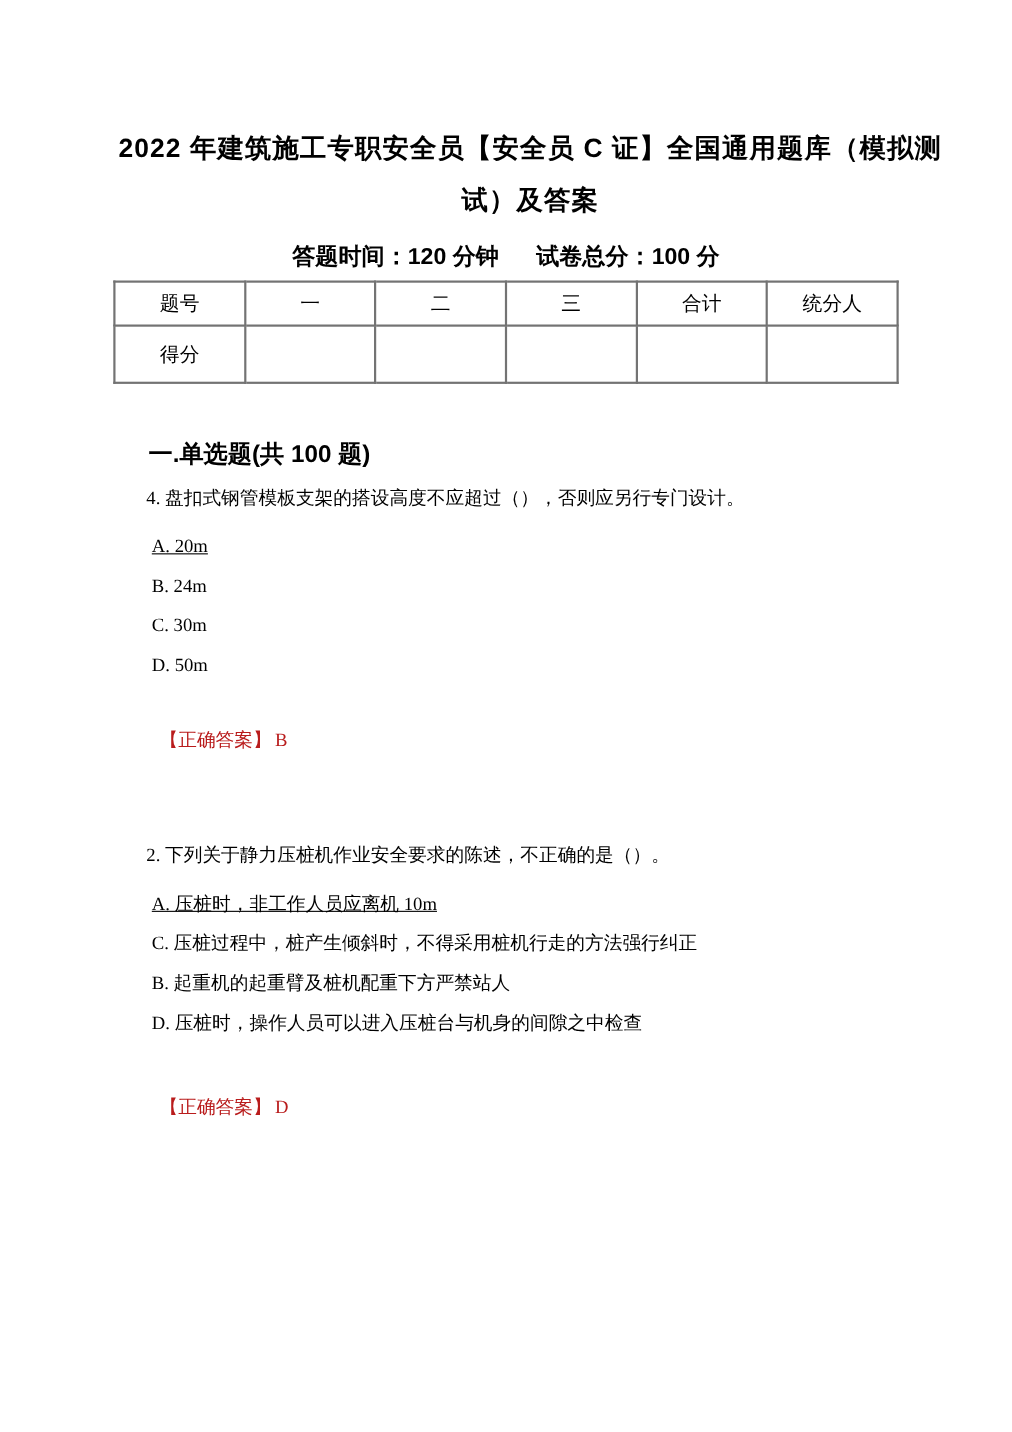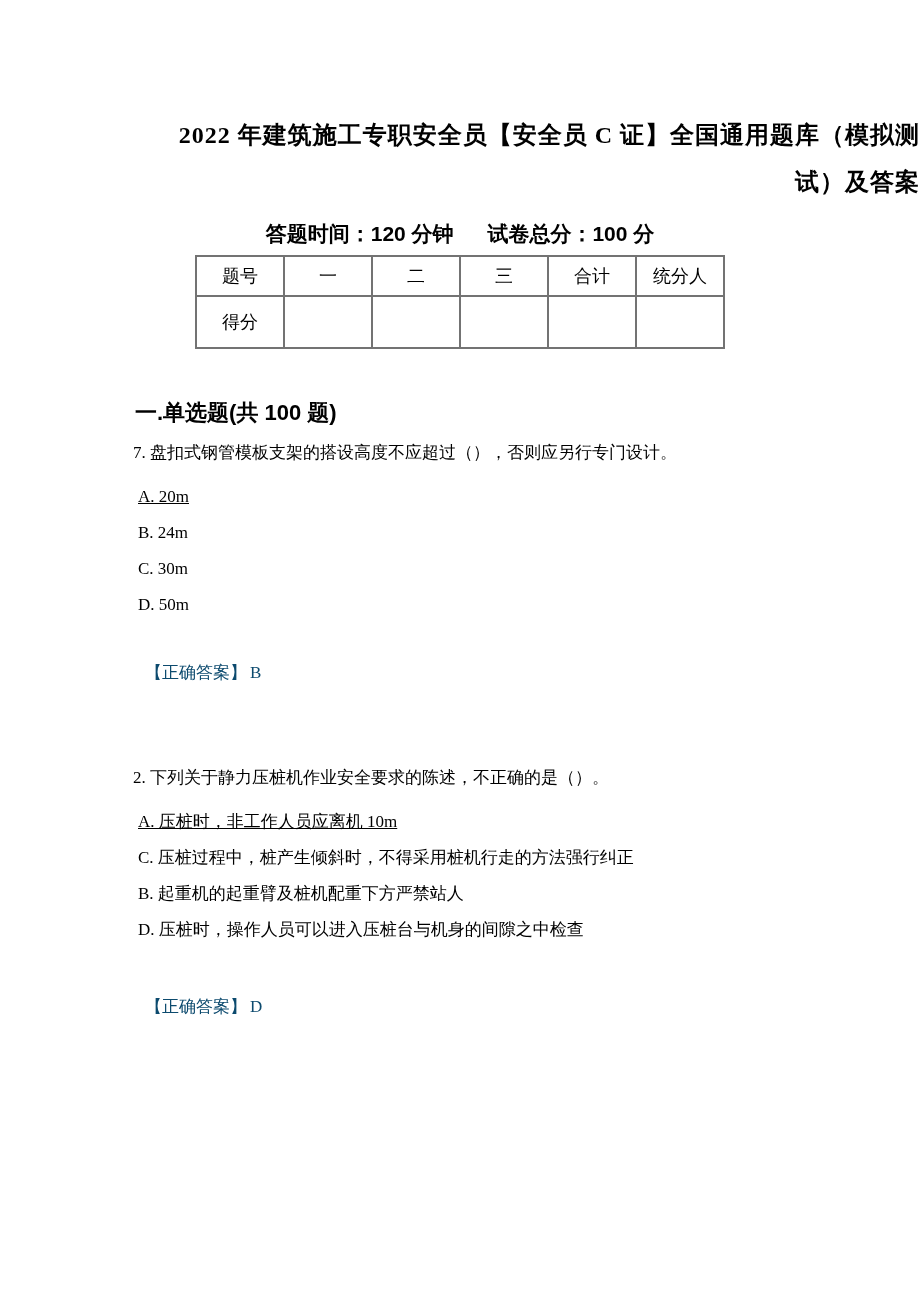--- a/index.html
+++ b/index.html
@@ -9,42 +9,42 @@
     color: #000000;
   }
   body {
     width: 920px;
     height: 1302px;
     overflow: hidden;
     font-family: "Liberation Serif", "DejaVu Serif", serif;
   }
   .doc-title {
     margin-top: 112px;
-    text-align: right;
+    text-align: center;
     font-weight: bold;
     font-size: 24px;
     line-height: 47px;
     letter-spacing: 1px;
-    font-family: Liberation Serif, serif;
+    font-family: Liberation Sans, sans-serif;
     padding-left: 44px;
   }
   .meta-line {
     margin-top: 18px;
     text-align: center;
     font-weight: bold;
     font-size: 21px;
     line-height: 20px;
     font-family: "Liberation Sans", "DejaVu Sans", sans-serif;
   }
   .meta-line .meta-total { margin-left: 28px; }
   table.score-table {
     margin: 11px auto 0 auto;
     border-collapse: collapse;
     table-layout: fixed;
-    width: 530px;
+    width: 714px;
   }
   table.score-table td {
     border: 2px solid #737373;
     text-align: center;
     font-size: 18px;
     padding: 0;
   }
   table.score-table tr.header-row td { height: 38px; }
   table.score-table tr.score-row td { height: 50px; vertical-align: top; }
   table.score-table tr.score-row td.row-label { vertical-align: middle; }
@@ -65,21 +65,21 @@
   .option-item {
     margin: 18px 0 0 138px;
     font-size: 17px;
     line-height: 18px;
   }
   .option-item.first { margin-top: 26px; text-decoration: underline; }
   .answer-line {
     margin: 49px 0 0 145px;
     font-size: 17px;
     line-height: 20px;
-    color: #0c4a6e;
+    color: #b91c1c;
   }
   .q2 .answer-line { margin-top: 58px; }
   .answer-value { margin-left: 3px; }
 </style>
 </head>
 <body>
 
 <div class="doc-title">
   <div>2022 年建筑施工专职安全员【安全员 C 证】全国通用题库（模拟测</div>
   <div>试）及答案</div>
@@ -107,21 +107,21 @@
       <td></td>
       <td></td>
       <td></td>
     </tr>
   </tbody>
 </table>
 
 <div class="section-heading">一.单选题(共 100 题)</div>
 
 <div class="question-block q1">
-  <div class="question-text">7. 盘扣式钢管模板支架的搭设高度不应超过（），否则应另行专门设计。</div>
+  <div class="question-text">4. 盘扣式钢管模板支架的搭设高度不应超过（），否则应另行专门设计。</div>
   <div class="option-item first">A. 20m</div>
   <div class="option-item">B. 24m</div>
   <div class="option-item">C. 30m</div>
   <div class="option-item">D. 50m</div>
   <div class="answer-line">
     <span class="answer-label">【正确答案】</span><span class="answer-value">B</span>
   </div>
 </div>
 
 <div class="question-block q2">

